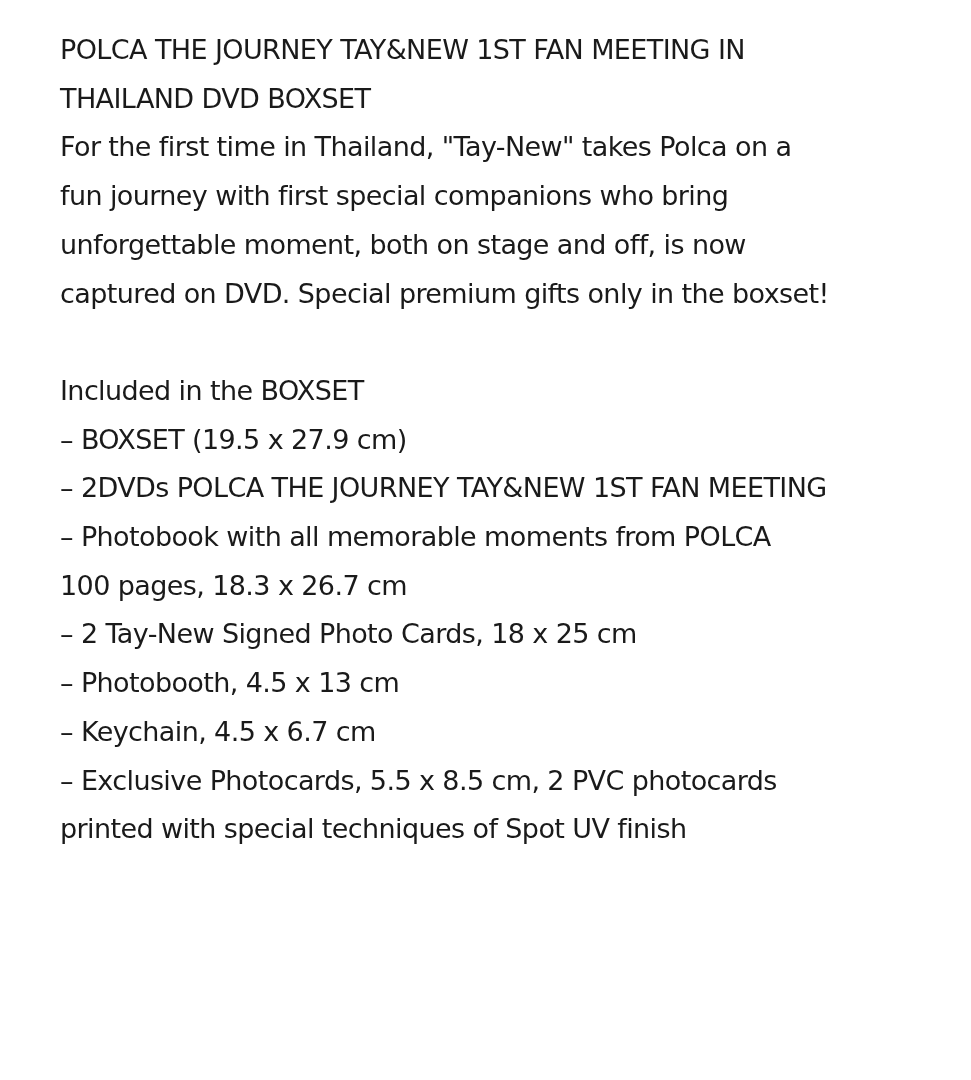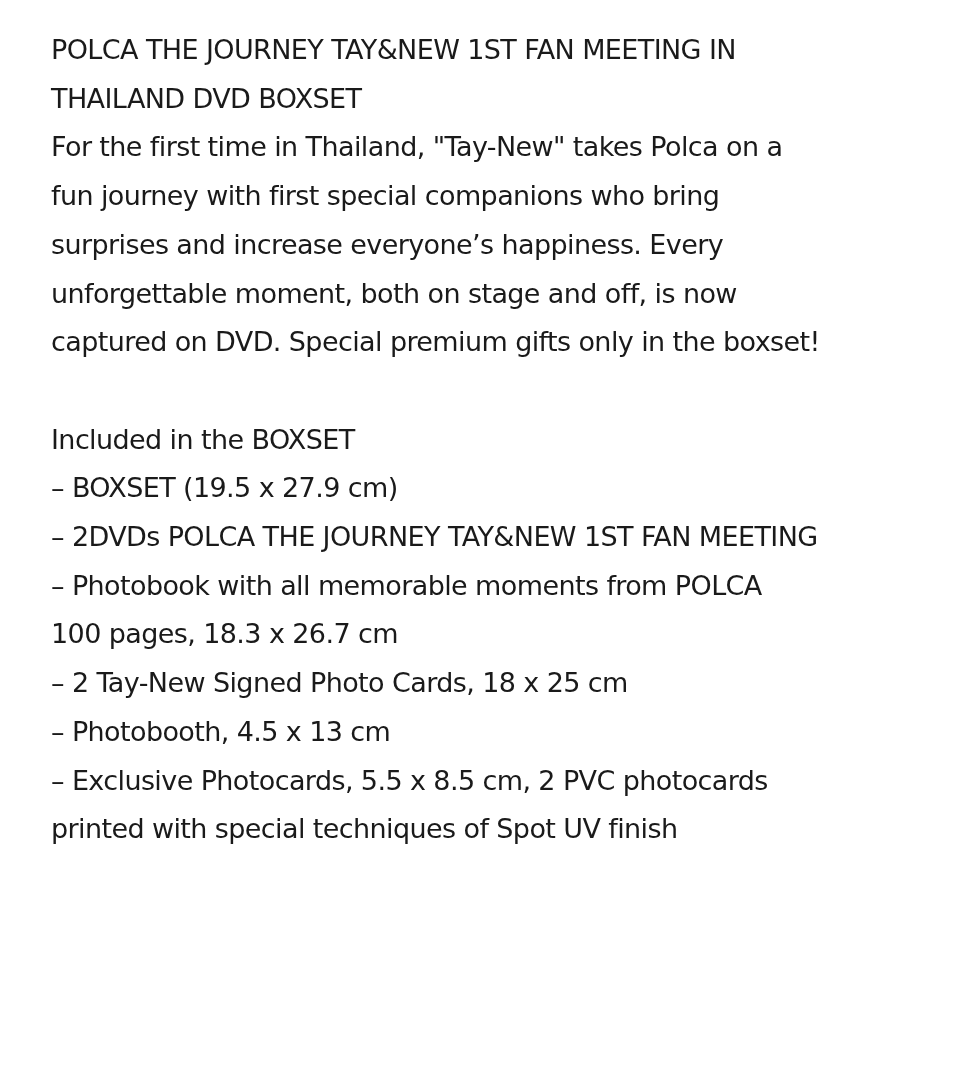--- a/index.html
+++ b/index.html
@@ -9,21 +9,21 @@
     }
     body {
       width: 971px;
       height: 1080px;
       overflow: hidden;
       font-family: "DejaVu Sans", sans-serif;
       color: #1a1a1a;
     }
     .doc {
       position: absolute;
-      left: 51px;
+      left: 60px;
       top: 26px;
       width: 900px;
       font-size: 27px;
       line-height: 48.7px;
       letter-spacing: -0.6px;
     }
     .line {
       white-space: nowrap;
       display: block;
     }
@@ -36,29 +36,29 @@
 <body>
 
 <div class="doc">
   <div>
     <span class="line">POLCA THE JOURNEY TAY&amp;NEW 1ST FAN MEETING IN</span>
     <span class="line">THAILAND DVD BOXSET</span>
   </div>
   <div>
     <span class="line">For the first time in Thailand, "Tay-New" takes Polca on a</span>
     <span class="line">fun journey with first special companions who bring</span>
-    <span class="line">surprises and increase everyone’s happiness. Every</span>
     <span class="line">unforgettable moment, both on stage and off, is now</span>
     <span class="line">captured on DVD. Special premium gifts only in the boxset!</span>
   </div>
   <span class="blank"></span>
   <div>
     <span class="line">Included in the BOXSET</span>
     <span class="line">– BOXSET (19.5 x 27.9 cm)</span>
     <span class="line">– 2DVDs POLCA THE JOURNEY TAY&amp;NEW 1ST FAN MEETING</span>
     <span class="line">– Photobook with all memorable moments from POLCA</span>
     <span class="line">100 pages, 18.3 x 26.7 cm</span>
     <span class="line">– 2 Tay-New Signed Photo Cards, 18 x 25 cm</span>
     <span class="line">– Photobooth, 4.5 x 13 cm</span>
+    <span class="line">– Keychain, 4.5 x 6.7 cm</span>
     <span class="line">– Exclusive Photocards, 5.5 x 8.5 cm, 2 PVC photocards</span>
     <span class="line">printed with special techniques of Spot UV finish</span>
   </div>
 </div>
 
 </body></html>

